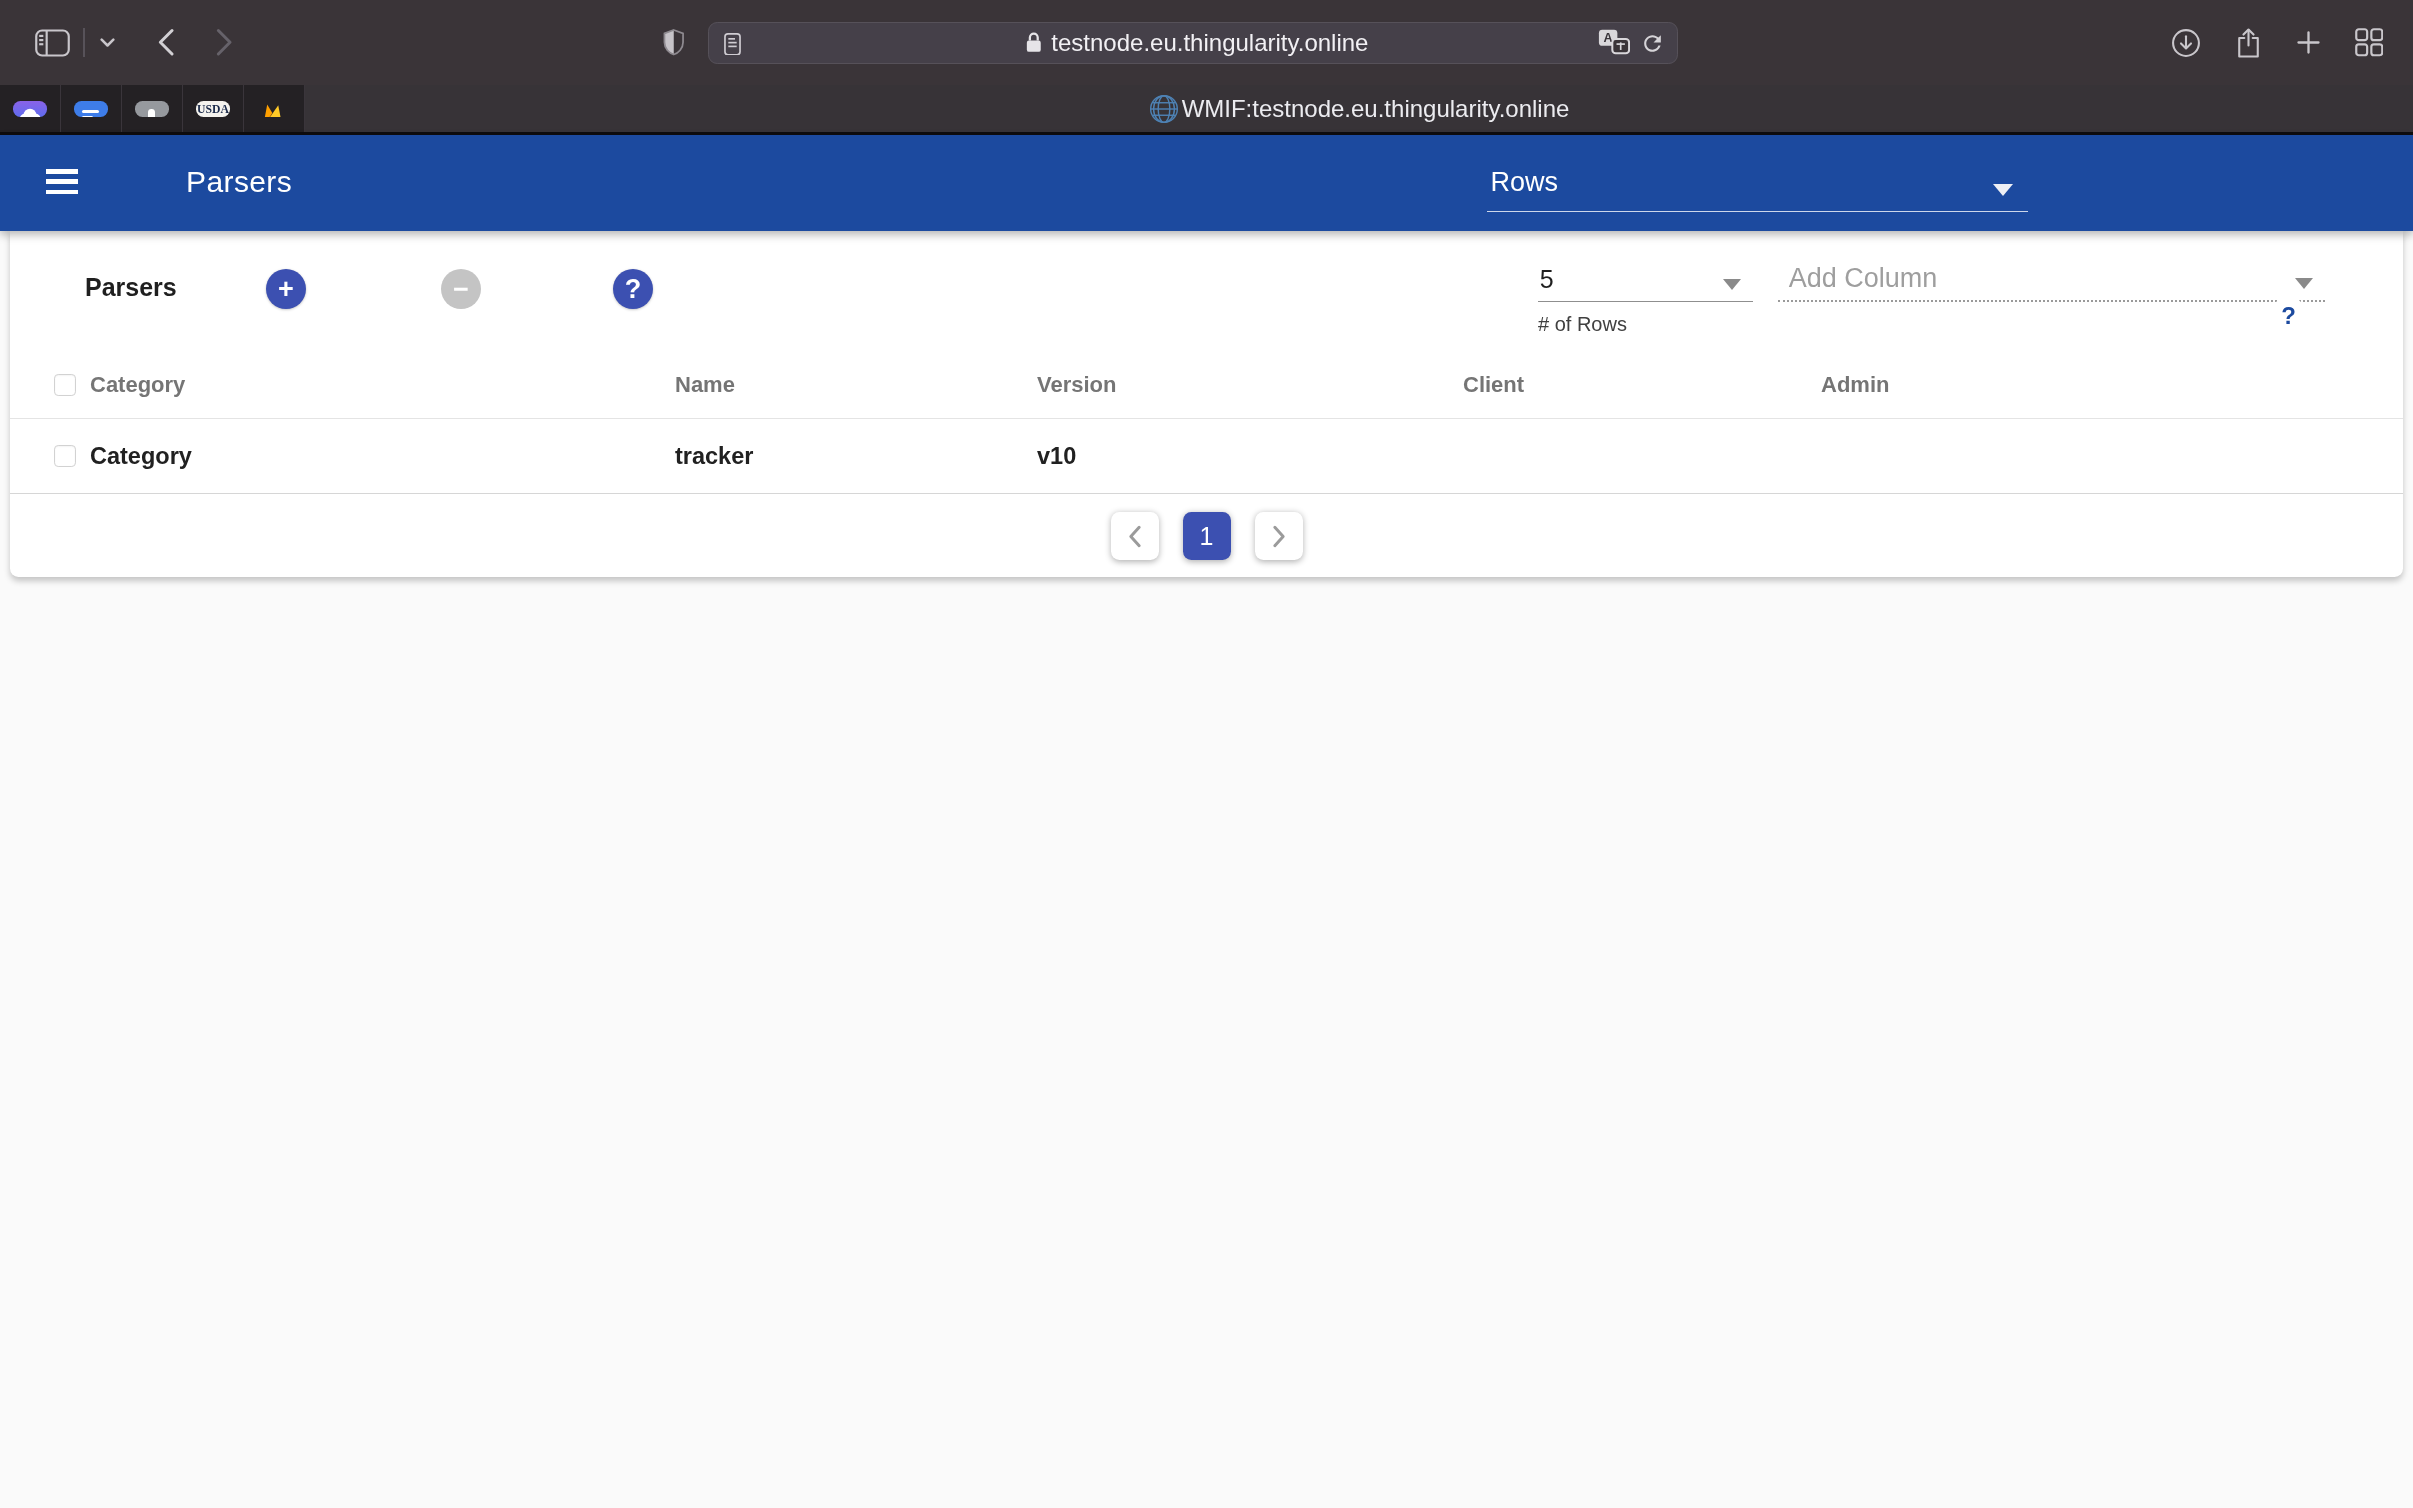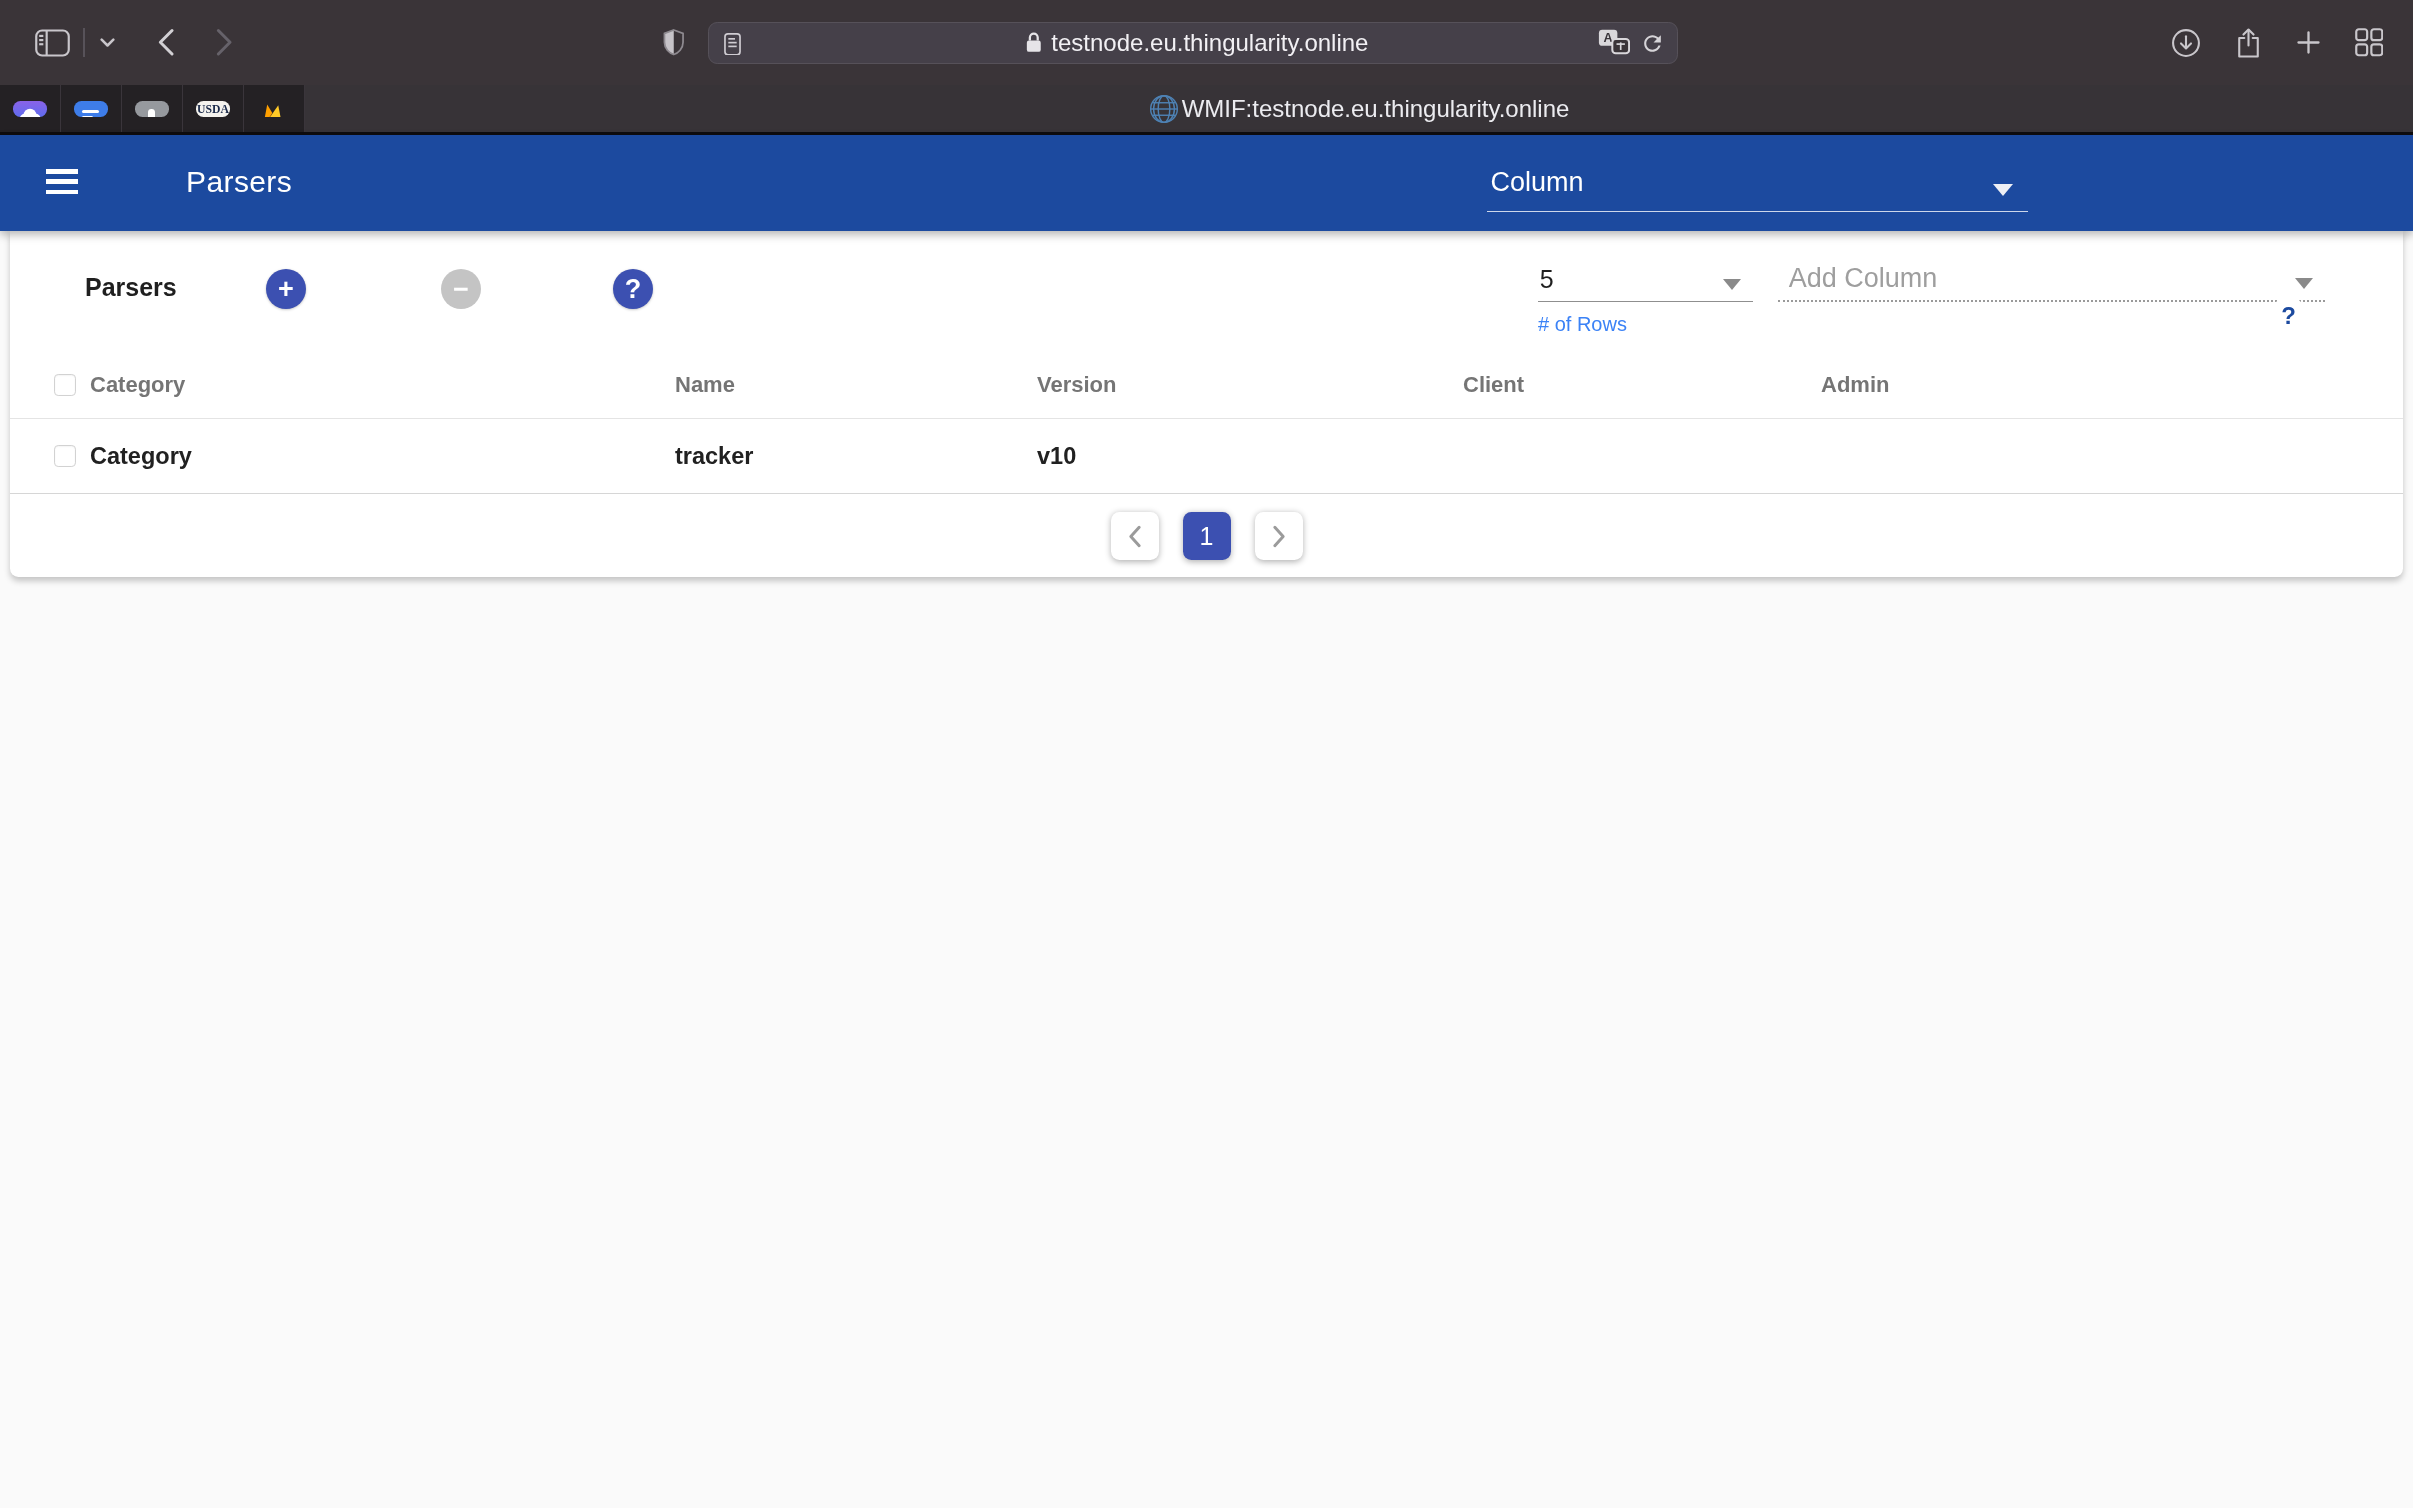--- a/index.html
+++ b/index.html
@@ -64,21 +64,21 @@
   .round-btn { position:absolute; top:38px; width:40px; height:40px; border-radius:50%;
     display:flex; align-items:center; justify-content:center; color:#fff; font-size:27px; font-weight:bold;
     box-shadow:0 0.8px 2.5px rgba(0,0,0,0.25); }
   .btn-blue { background:#3c50b1; }
   .btn-gray { background:#c4c4c4; box-shadow:none; }
   .rows-select { position:absolute; left:1528px; top:22px; width:215px; height:49px;
     border-bottom:1.7px solid #8f8f8f; font-size:25px; color:#1f1f1f; }
   .rows-select .val { position:absolute; left:1.7px; top:11.7px; }
   .tri-gray { border-left:9.2px solid transparent; border-right:9.2px solid transparent;
     border-top:11px solid #8a8a8a; position:absolute; right:11.7px; bottom:11.7px; }
-  .rows-label { position:absolute; left:1528px; top:82px; font-size:20px; color:#3b82f6; }
+  .rows-label { position:absolute; left:1528px; top:82px; font-size:20px; color:#404040; }
   .addcol-select { position:absolute; left:1768px; top:22px; width:547px; height:49px;
     border-bottom:2.5px dotted #9a9a9a; font-size:27px; color:#9e9e9e; }
   .addcol-select .val { position:absolute; left:1.7px; top:9.2px;margin-left:9px; }
 
   .tgrid { display:grid; grid-template-columns:80px 585px 362px 426px 358px 1fr; align-items:center;font-weight:bold; }
   .thead { height:68px; border-bottom:1.7px solid #e4e4e4; color:#757575; font-size:22px; }
   .trow { height:75px; border-bottom:1.7px solid #d6d6d6; color:#212121; font-size:23.5px; }
   .checkbox { width:22px; height:22px; border:1.7px solid #d2d2d2; border-radius:4.2px;
     background:#fff; margin-left:44px; box-shadow:inset 0 0.8px 1.7px rgba(0,0,0,0.06); }
 
@@ -268,21 +268,21 @@
 <div class="strip-separator"></div>
 
 <div class="app-header">
   <div class="hamburger">
     <div></div>
       <div></div>
       <div></div>
   </div>
   <div class="page-title">Parsers</div>
   <div class="account-select">
-    <span class="val">Column</span>
+    <span class="val">Rows</span>
     <span class="tri tri-white"></span>
   </div>
   <span class="hdr-refresh">
     <svg width="39" height="39" viewBox="0 0 24 24">
       <path d="M17.65 6.35C16.2 4.9 14.21 4 12 4c-4.42 0-7.99 3.58-8 8s3.57 8 8 8c3.73 0 6.84-2.55 7.73-6h-2.08c-.82 2.33-3.04 4-5.65 4-3.31 0-6-2.69-6-6s2.69-6 6-6c1.66 0 3.14.69 4.22 1.78L13 11h7V4l-2.35 2.35z" fill="#ffffff"></path>
     </svg>
   </span>
   <span class="hdr-help">
       <span>?</span>
     </span>

